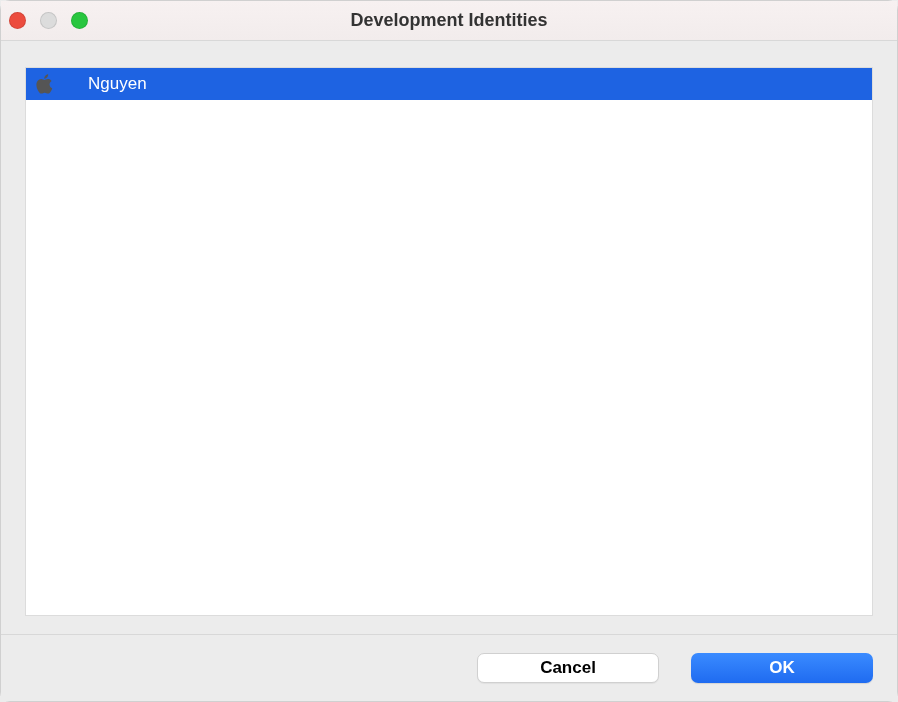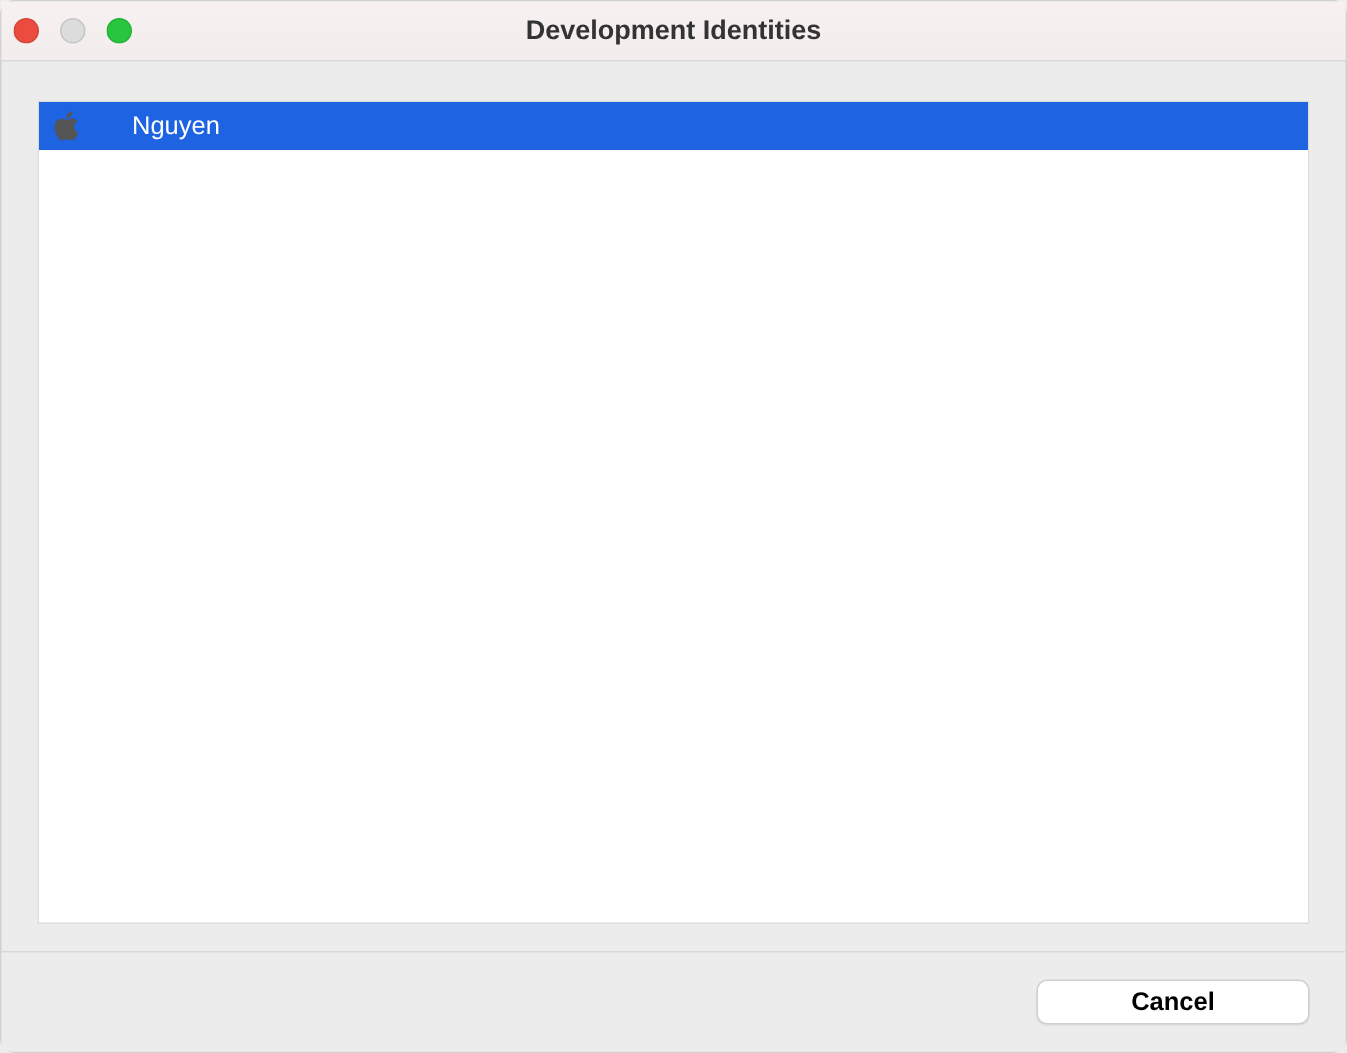--- a/index.html
+++ b/index.html
@@ -156,14 +156,15 @@
             <path d="M13.5 10.6c0-2.4 2-3.6 2.1-3.7-1.1-1.7-2.9-1.9-3.5-1.9-1.5-.2-2.9.9-3.7.9-.8 0-1.9-.9-3.2-.8-1.6 0-3.1.9-4 2.4-1.7 3-.4 7.3 1.2 9.7.8 1.2 1.8 2.5 3.1 2.4 1.2 0 1.7-.8 3.2-.8s1.9.8 3.2.8c1.3 0 2.2-1.2 3-2.4.9-1.4 1.3-2.7 1.3-2.8-.1 0-2.6-1-2.7-3.8zM11.2 3.3c.7-.8 1.1-2 1-3.1-1 0-2.2.7-2.9 1.5-.6.7-1.2 1.9-1 3 1.1.1 2.2-.6 2.9-1.4z"></path>
           </svg>
         </span>
         <span class="item-label">Nguyen</span>
       </div>
     </div>
   </div>
 
   <div class="footer">
     <button class="btn btn-secondary">Cancel</button>
+    <button class="btn btn-primary">OK</button>
   </div>
 </div>
 
 </body></html>

